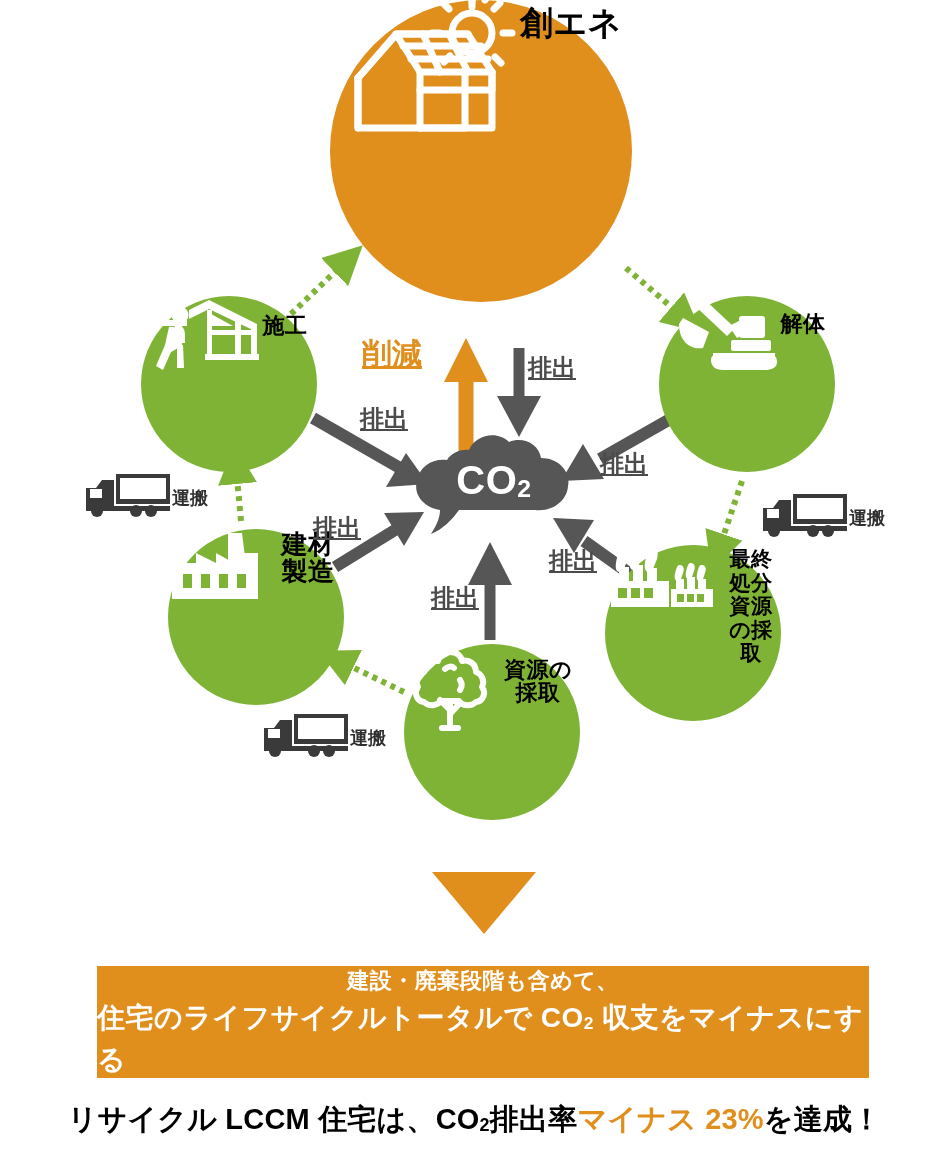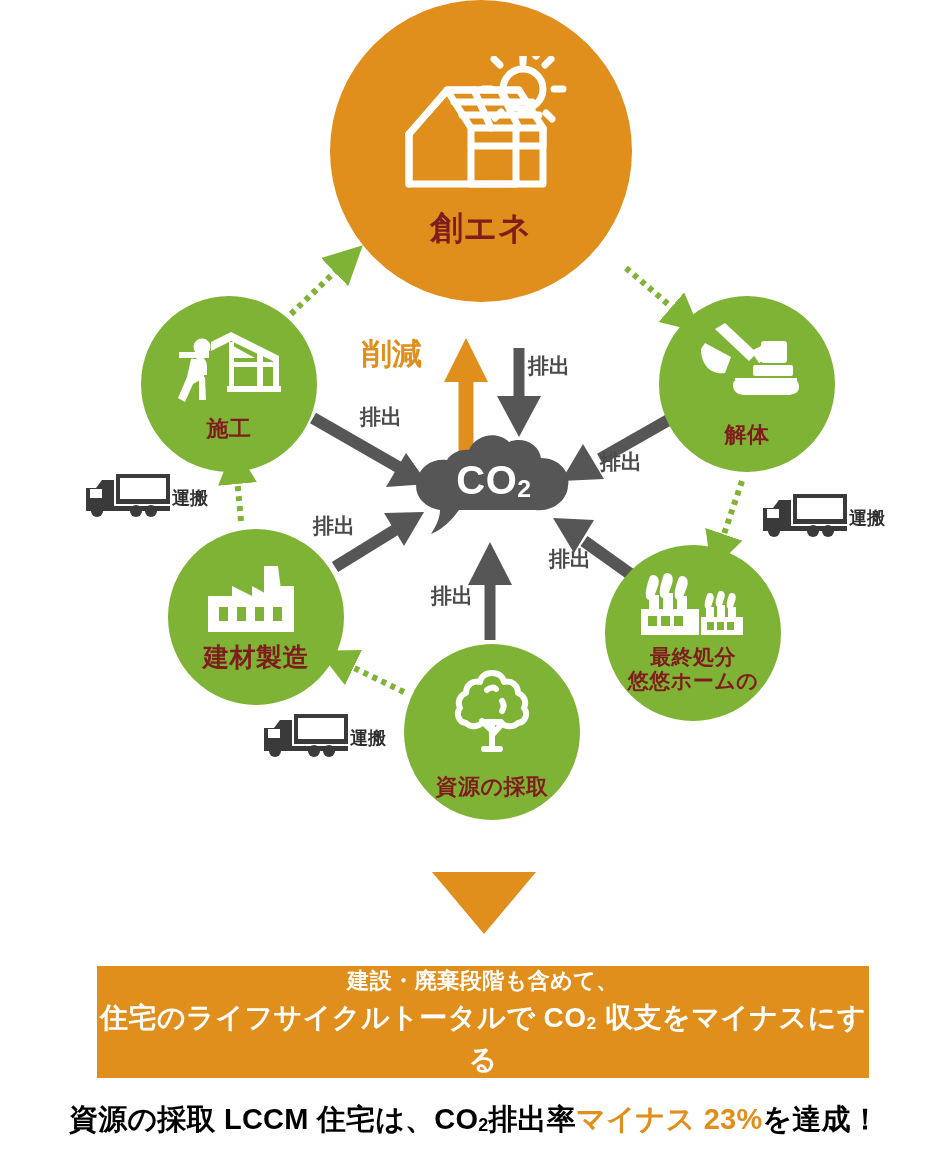--- a/index.html
+++ b/index.html
@@ -10,24 +10,23 @@
     position:relative;
     overflow:hidden;
   }
   #stage{position:absolute;left:0;top:0;width:949px;height:1155px;}
   #svg-layer{position:absolute;left:0;top:0;width:949px;height:1155px;}
 
   .node{
     position:absolute;
     border-radius:50%;
     display:flex;
-    flex-direction:column;
-    align-items:center;
+    flex-direction:row;
     justify-content:center;
-    color:#7f1d1d;
+    color:#000000;
     box-sizing:border-box;
   }
   .node .glyph{display:block;}
   .node .node-label{
     font-weight:bold;
     line-height:1.05;
     text-align:center;
     letter-spacing:0.5px;
     white-space:pre-line;
   }
@@ -35,21 +34,21 @@
   
   #node-souene{
     left:330px;top:0px;width:302px;height:302px;
     background:#E08E1C;
   }
   #node-souene .node-label{font-size:33px;margin-top:6px;}
 
   
   .green{background:#7FB335;}
   #node-sekou{left:141px;top:296px;width:176px;height:176px;}
-  #node-sekou .node-label{font-size:22px;margin-top:3px;}
+  #node-sekou .node-label{font-size:22px;margin-top:18px;}
   #node-kaitai{left:659px;top:296px;width:176px;height:176px;}
   #node-kaitai .node-label{font-size:22px;margin-top:16px;}
   #node-kenzai{left:168px;top:529px;width:176px;height:176px;}
   #node-kenzai .node-label{font-size:26px;margin-top:2px;}
   #node-recycle{left:605px;top:545px;width:176px;height:176px;}
   #node-recycle .node-label{font-size:21px;margin-top:2px;line-height:1.12;}
   #node-shigen{left:404px;top:644px;width:176px;height:176px;}
   #node-shigen .node-label{font-size:22px;margin-top:14px;}
 
   
@@ -62,22 +61,23 @@
     letter-spacing:0.5px;
   }
   .sub{font-size:0.62em;vertical-align:-0.12em;}
 
   
   .lbl{
     position:absolute;
     font-weight:bold;
     color:#4B4B4B;
     white-space:nowrap;
-  }
-  .lbl.emit{font-size:21px;}
+    text-decoration:underline;
+  }
+  .lbl.emit{font-size:24px;}
   .lbl.reduce{color:#E08E1C;font-size:30px;font-weight:bold;}
 
   #lbl-sakugen{left:362px;top:334px;}
   #lbl-haishutsu-top{left:528px;top:352px;}
   #lbl-haishutsu-left-up{left:360px;top:403px;}
   #lbl-haishutsu-left-low{left:313px;top:512px;}
   #lbl-haishutsu-bottom{left:431px;top:582px;}
   #lbl-haishutsu-right-up{left:600px;top:448px;}
   #lbl-haishutsu-right-low{left:549px;top:545px;}
 
@@ -98,21 +98,21 @@
   }
 
   
   #banner{
     position:absolute;left:97px;top:966px;width:772px;height:112px;
     background:#E08E1C;
     display:flex;flex-direction:column;
     align-items:center;justify-content:center;
     color:#ffffff;
   }
-  #banner .line{font-weight:bold;font-size:22px;line-height:1.5;text-align:center;letter-spacing:0.5px;}
+  #banner .line{font-weight:bold;font-size:22px;line-height:1.5;text-align:left;letter-spacing:0.5px;}
   #banner .line2{font-size:28px;}
 
   
   #footer{
     position:absolute;left:0;top:1100px;width:949px;
     text-align:center;
     font-weight:bold;font-size:29px;color:#000000;
     white-space:nowrap;letter-spacing:0.2px;
   }
   #footer .hl{color:#E08E1C;}
@@ -313,21 +313,21 @@
           <rect x="39" y="43" width="9" height="10" fill="#7FB335"></rect>
 
           <path d="M66,44 L108,44 L108,62 L66,62 z"></path>
           <rect x="72" y="49" width="7" height="8" fill="#7FB335"></rect>
           <rect x="82" y="49" width="7" height="8" fill="#7FB335"></rect>
           <rect x="92" y="49" width="7" height="8" fill="#7FB335"></rect>
         </g>
       </svg>
     </span>
     <span class="node-label">最終処分
-悠悠ホームの</span>
+資源の採取</span>
   </div>
 
   <div class="node green" id="node-shigen">
     <span class="glyph">
       <svg width="92" height="92" viewBox="0 0 92 92">
         <g fill="none" stroke="#ffffff" stroke-width="6" stroke-linejoin="round" stroke-linecap="round">
           <path d="M46,8 C53,8 57,12 58,17 C65,15 72,20 72,28 C78,30 81,37 78,43
                    C82,48 80,57 72,58 C67,63 58,62 55,57 L37,57 C33,62 25,63 20,58
                    C12,57 10,48 14,43 C11,37 14,30 20,28 C20,20 27,15 34,17 C35,12 39,8 46,8 z"></path>
           <path d="M41,25 C44,22 48,22 50,24"></path>
@@ -414,15 +414,15 @@
     <span class="truck-cap">運搬</span>
   </div>
 
   <div id="down-triangle"></div>
 
   <div id="banner">
     <div class="line">建設・廃棄段階も含めて、</div>
     <div class="line line2"><span>住宅のライフサイクルトータルで CO</span><span class="sub">2</span><span> 収支をマイナスにする</span></div>
   </div>
 
-  <div id="footer"><span>資源の採取 LCCM 住宅は、CO</span><span class="sub">2</span><span>排出率</span><span class="hl">マイナス 23%</span><span>を達成！</span></div>
+  <div id="footer"><span>リサイクル LCCM 住宅は、CO</span><span class="sub">2</span><span>排出率</span><span class="hl">マイナス 23%</span><span>を達成！</span></div>
 
 </div>
 
 </body></html>

